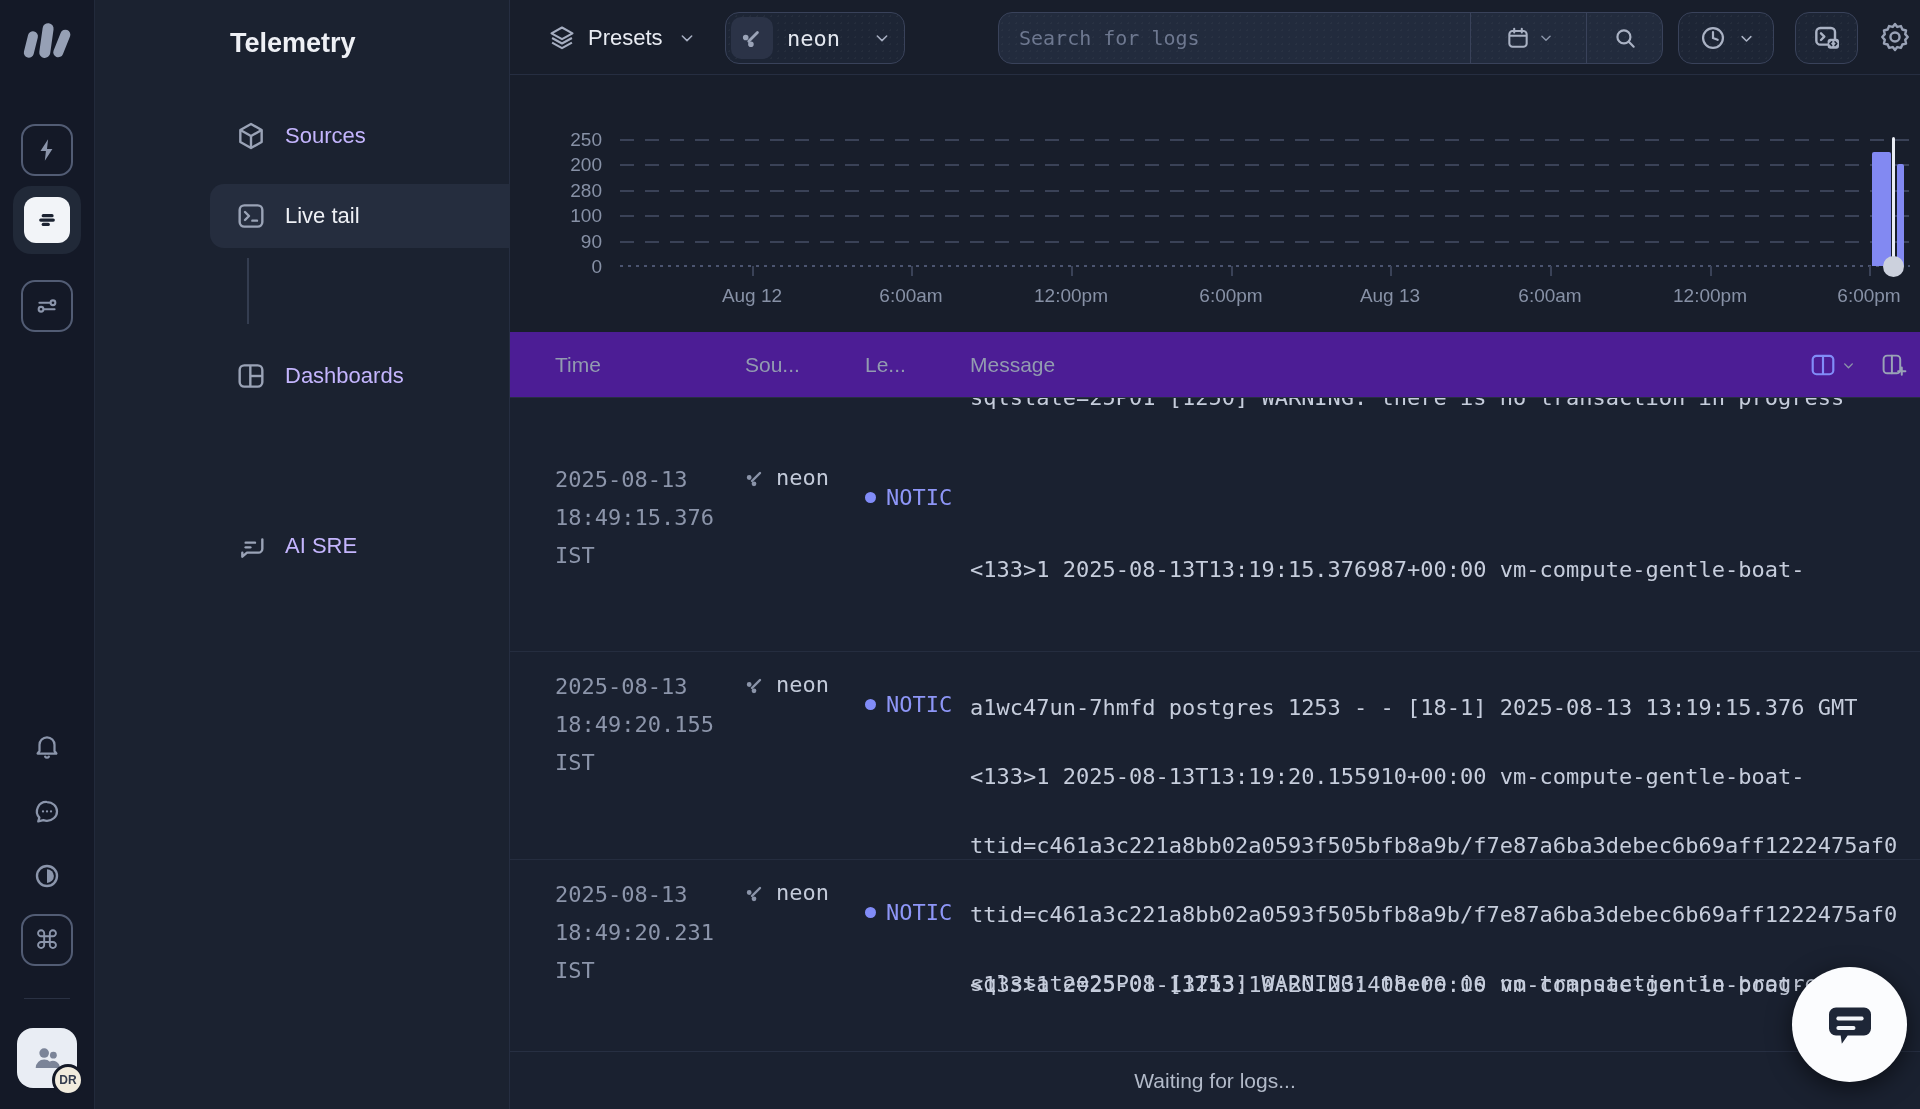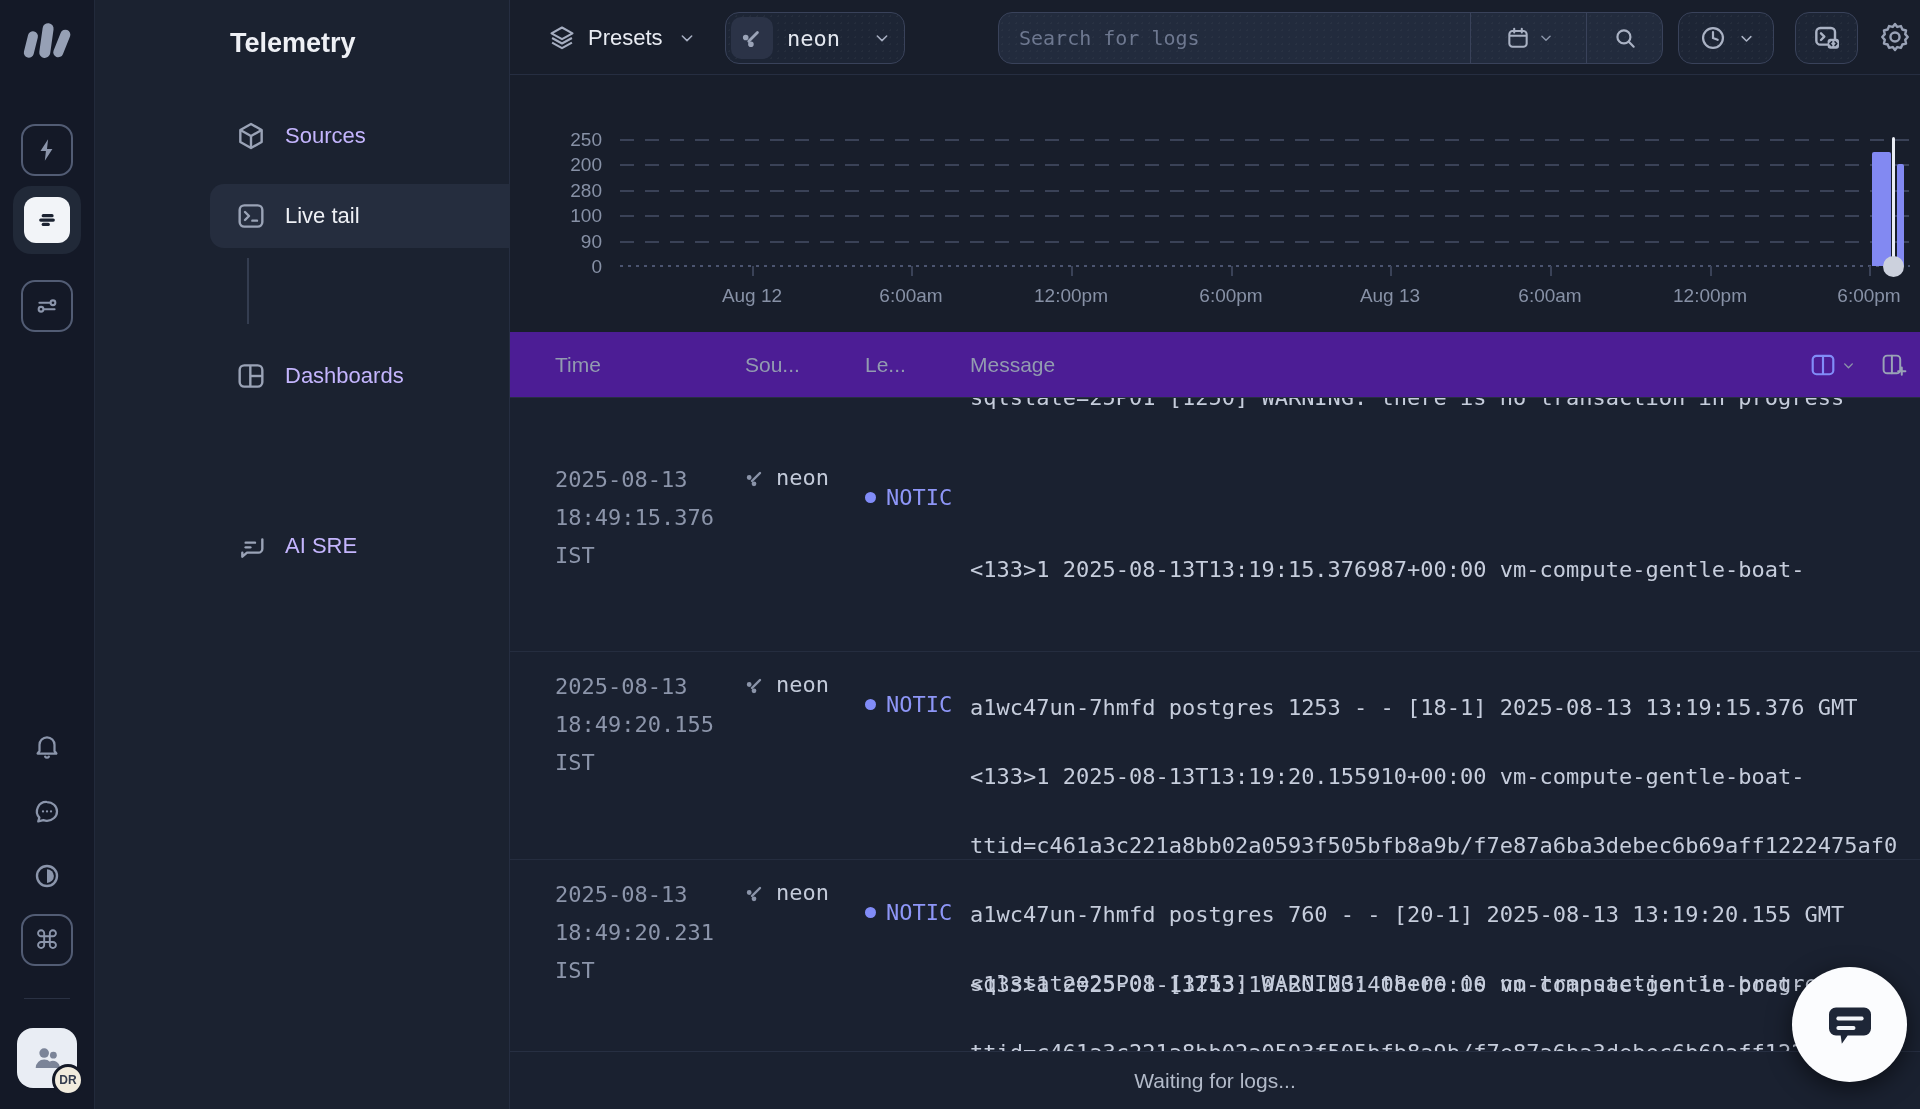--- a/index.html
+++ b/index.html
@@ -486,21 +486,20 @@
             </svg>
             </span>
           <span class="mono">neon</span>
         </div>
         <div class="c-lvl">
           <span class="lvl-dot"></span>
           <span class="mono">NOTIC</span>
         </div>
         <div class="c-msg mono">
           <div>&lt;133&gt;1 2025-08-13T13:19:20.155910+00:00 vm-compute-gentle-boat-</div>
-          <div>a1wc47un-7hmfd postgres 760 - - [20-1] 2025-08-13 13:19:20.155 GMT</div>
           <div>ttid=c461a3c221a8bb02a0593f505bfb8a9b/f7e87a6ba3debec6b69aff1222475af0</div>
           
         </div>
       </div>
       <div class="row-sep" style="top:461px"></div>
 
       <div class="logrow" style="top:472px">
         <div class="c-time mono">
           <div>2025-08-13</div>
           <div>18:49:20.231</div>

